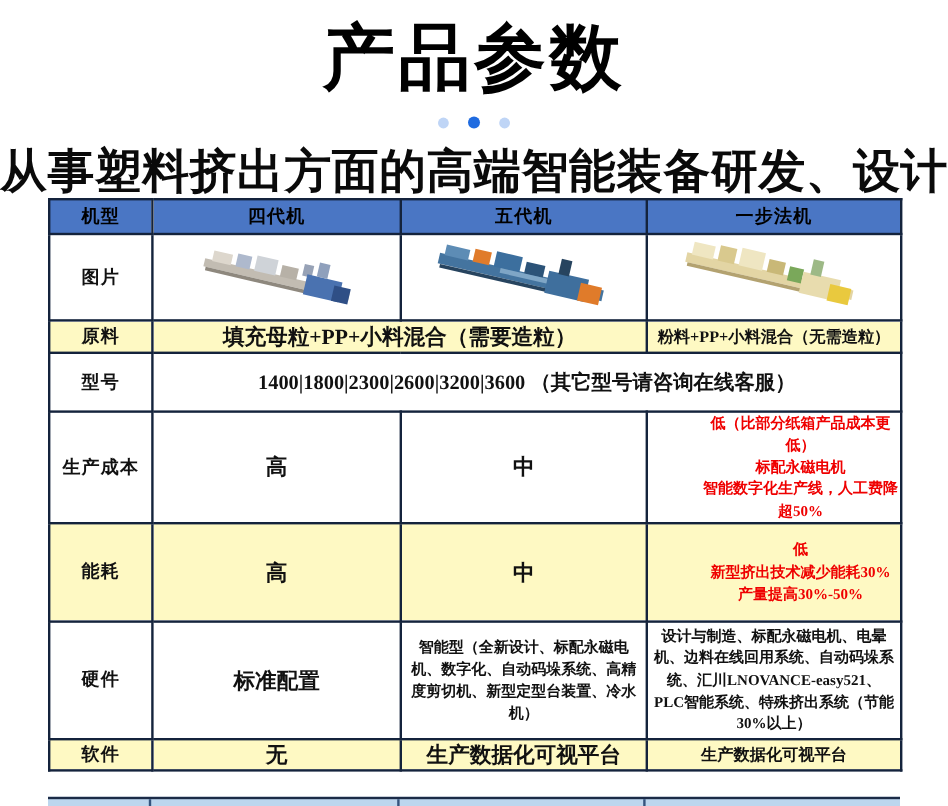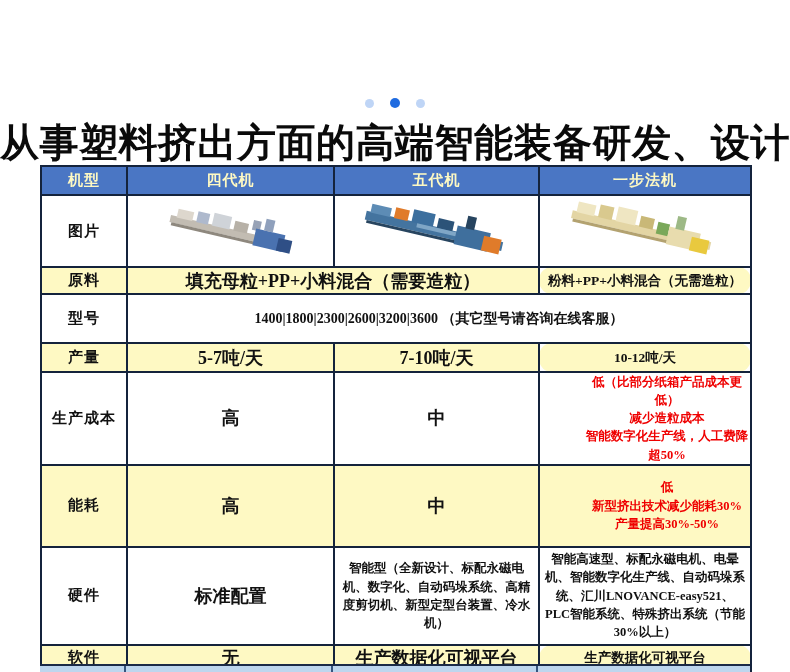--- a/index.html
+++ b/index.html
@@ -23,42 +23,43 @@
     font-size:39px; color:#0a0a0a; letter-spacing:0.5px;
   }
   table.spec {
     position:absolute; left:40px; top:165px; width:710px;
     border-collapse:collapse; table-layout:fixed;
   }
   table.spec td, table.spec th {
     border:2px solid #14233c; text-align:center; vertical-align:middle;
     font-weight:700; color:#111; overflow:hidden;
   }
-  tr.hdr th { background:#4a76c4; color:#fef9c3; font-size:15px; letter-spacing:1px; }
+  tr.hdr th { background:#4a76c4; color:#000000; font-size:15px; letter-spacing:1px; }
   tr.blue td { background:#fef9c3; }
   tr.white td { background:#ffffff; }
   td.lbl { font-size:15px; color:#1c2a44; letter-spacing:1px; }
   td.val { font-size:18px; }
   td.red, .red-line { color:#ef0000; }
-  td.red { font-size:13.5px;border-radius:13px; }
+  td.red { font-size:13.5px; }
   .red-line { display:block; font-size:12.5px; line-height:1.45; font-weight:700;padding-left:44px; }
   td.longtxt { font-size:12.5px; line-height:1.45; padding:2px 5px; }
   td.imgcell { padding:0; }
   .machine-wrap { display:flex; align-items:center; justify-content:center; height:70px; }
   .next-strip {
     position:absolute; left:40px; top:664px; width:710px; height:8px;
     background:#bdd6ee; border-top:2px solid #1b2b47;
   }
   .next-strip .vdiv { position:absolute; top:0; width:2px; height:8px; background:#35547e; }
 </style>
 </head>
 <body>
 
 <div class="page">
 
+  <div class="big-title">产品参数</div>
 
   <div class="dots">
     <span class="dot pale"></span>
     <span class="dot strong"></span>
     <span class="dot pale"></span>
   </div>
 
   <div class="subtitle">从事塑料挤出方面的高端智能装备研发、设计与制造</div>
 
   <table class="spec">
@@ -136,57 +137,51 @@
     </tr>
 
     <tr class="blue" style="height:27px">
       <td class="lbl">原料</td>
       <td class="val" colspan="2">填充母粒+PP+小料混合（需要造粒）</td>
       <td class="red">粉料+PP+小料混合（无需造粒）</td>
     </tr>
 
     <tr class="white" style="height:49px">
       <td class="lbl">型号</td>
-      <td class="val" colspan="3" style="font-size:14px">1400|1800|2300|2600|3200|3600 （其它型号请咨询在线客服）</td>
+      <td class="val" colspan="3" style="font-size:17px">1400|1800|2300|2600|3200|3600 （其它型号请咨询在线客服）</td>
     </tr>
 
-    <tr class="blue" style="height:29px">
-      <td class="lbl">产量</td>
-      <td class="val">5-7吨/天</td>
-      <td class="val">7-10吨/天</td>
-      <td class="red">10-12吨/天</td>
-    </tr>
 
     <tr class="white" style="height:91px">
       <td class="lbl">生产成本</td>
       <td class="val">高</td>
       <td class="val">中</td>
       <td>
         <span class="red-line">低（比部分纸箱产品成本更低）</span>
-        <span class="red-line">减少造粒成本</span>
+        <span class="red-line">标配永磁电机</span>
         <span class="red-line">智能数字化生产线，人工费降超50%</span>
       </td>
     </tr>
 
     <tr class="blue" style="height:82px">
       <td class="lbl">能耗</td>
       <td class="val">高</td>
       <td class="val">中</td>
       <td>
         <span class="red-line">低</span>
         <span class="red-line">新型挤出技术减少能耗30%</span>
         <span class="red-line">产量提高30%-50%</span>
       </td>
     </tr>
 
     <tr class="white" style="height:98px">
       <td class="lbl">硬件</td>
       <td class="val">标准配置</td>
       <td class="longtxt">智能型（全新设计、标配永磁电机、数字化、自动码垛系统、高精度剪切机、新型定型台装置、冷水机）</td>
-      <td class="longtxt red">智能高速型、标配永磁电机、电晕机、智能数字化生产线、自动码垛系统、汇川LNOVANCE-easy521、PLC智能系统、特殊挤出系统（节能30%以上）</td>
+      <td class="longtxt red">设计与制造、标配永磁电机、电晕机、边料在线回用系统、自动码垛系统、汇川LNOVANCE-easy521、PLC智能系统、特殊挤出系统（节能30%以上）</td>
     </tr>
 
     <tr class="blue" style="height:15px">
       <td class="lbl">软件</td>
       <td class="val">无</td>
       <td class="val">生产数据化可视平台</td>
       <td class="red">生产数据化可视平台</td>
     </tr>
   </tbody>
     </table>

